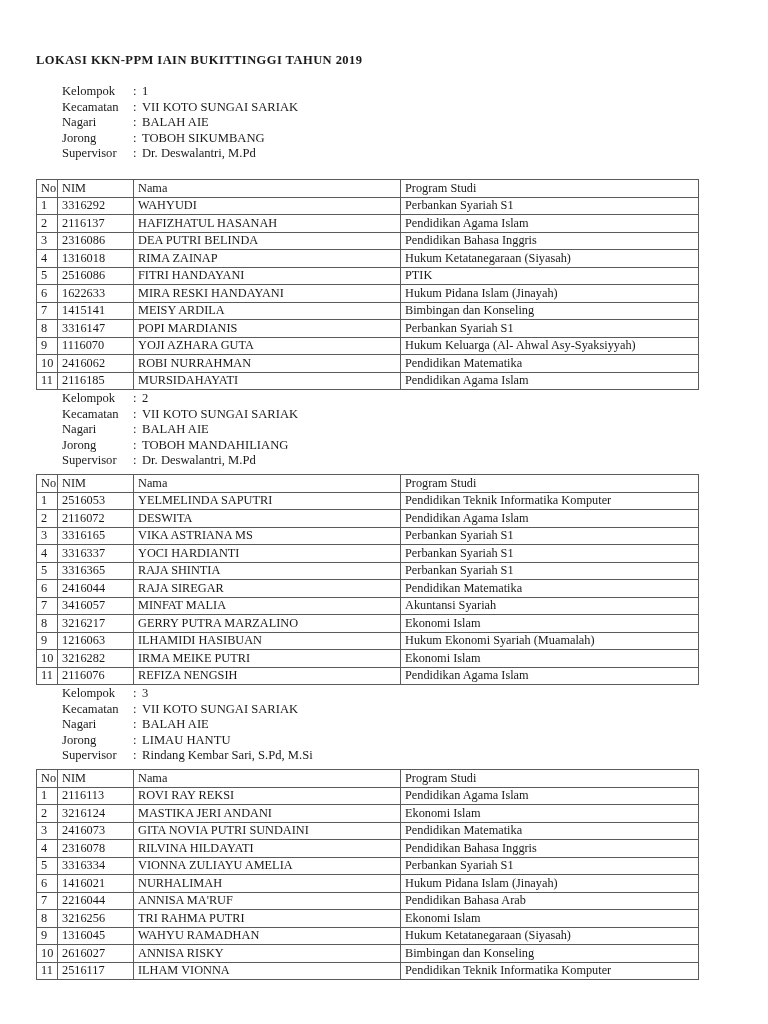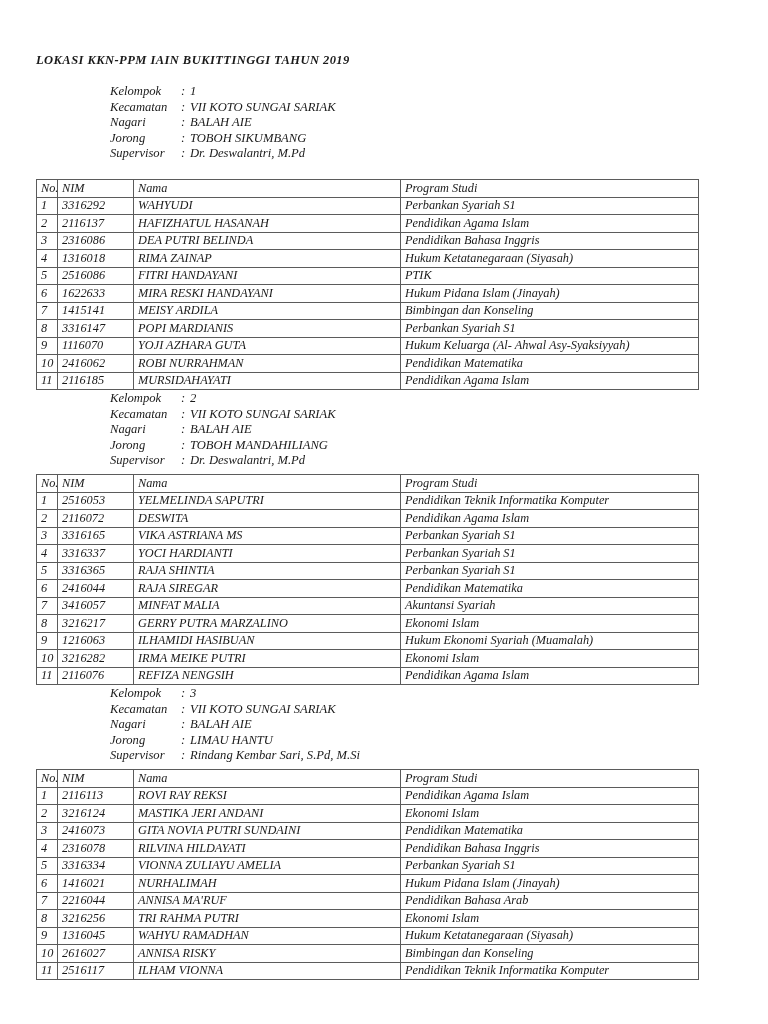--- a/index.html
+++ b/index.html
@@ -14,21 +14,20 @@
     color: #1a1a1a;
     position: relative;
     overflow: hidden;
   }
   .page {
     position: absolute;
     left: 0; top: 0;
     width: 768px;
     height: 1024px;
     padding: 0;
-    font-style: italic;
   }
   .doc-title {
     position: absolute;
     left: 36px;
     top: 53px;
     font-size: 12.5px;
     font-weight: bold;
     letter-spacing: 0.45px;
     white-space: nowrap;
   }
@@ -39,21 +38,20 @@
   .meta-row {
     display: flex;
     align-items: baseline;
     height: 15.5px;
     font-size: 12.6px;
     white-space: nowrap;
   }
   .meta-label {
     width: 71px;
     flex: 0 0 71px;
-    margin-left: 48px;
   }
   .meta-colon {
     width: 9px;
     flex: 0 0 9px;
   }
   .meta-value {
     flex: 1 1 auto;
   }
   table.roster {
     position: absolute;

